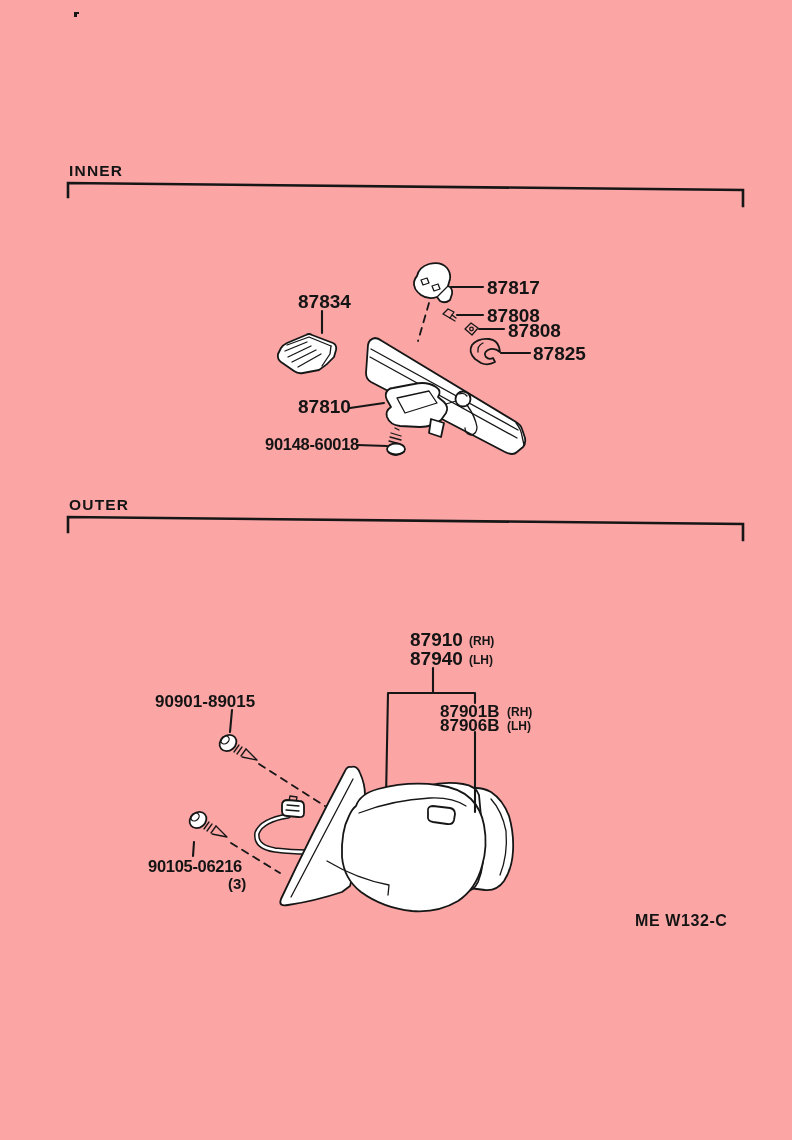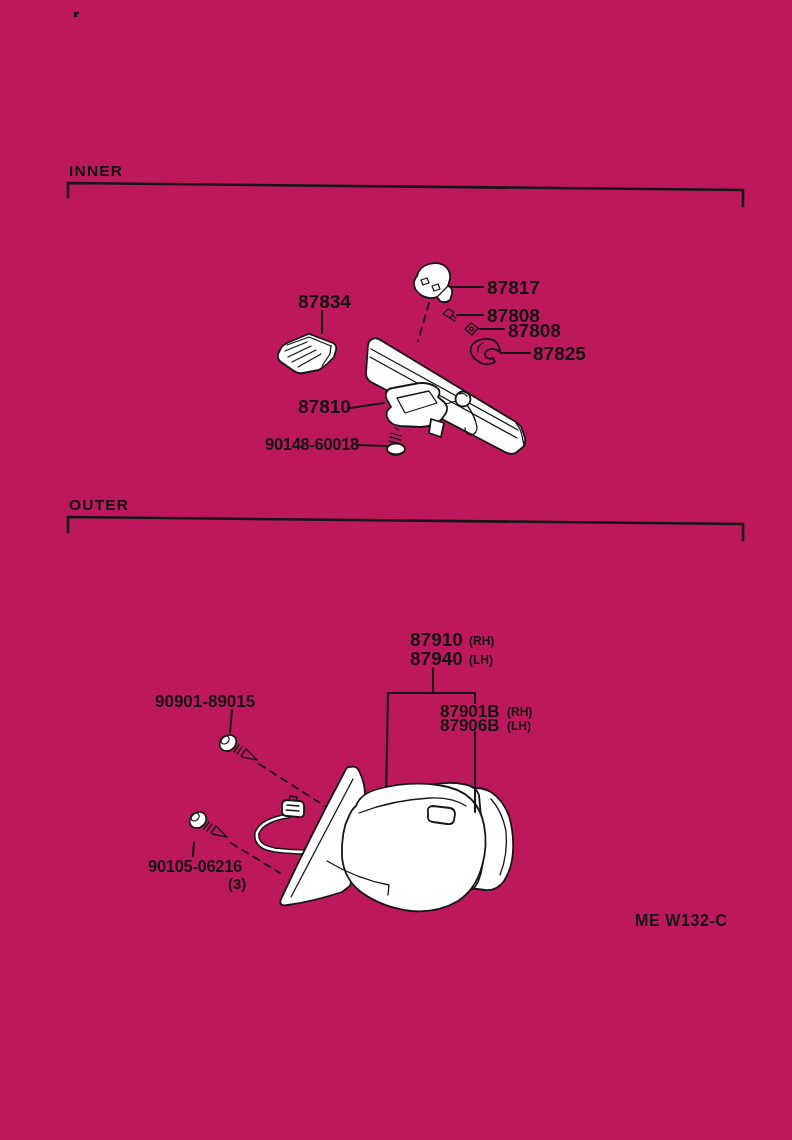--- a/index.html
+++ b/index.html
@@ -1,17 +1,17 @@
 <!DOCTYPE html>
 <html><head>
 <meta charset="utf-8">
 <style>
   html,body{margin:0;padding:0;background:#fff;}
   .page{
-    position:relative;width:792px;height:1140px;background:#be185d;
+    position:relative;width:792px;height:1140px;background:#fca5a5;
     font-family:"Liberation Sans",sans-serif;overflow:hidden;
   }
   svg{position:absolute;left:0;top:0;}
   
   .ln{stroke:#161616;stroke-width:1.8;fill:none;stroke-linecap:round;stroke-linejoin:round;}
   .lnw{stroke:#161616;stroke-width:1.8;fill:#ffffff;stroke-linecap:round;stroke-linejoin:round;}
   .thin{stroke-width:1.3;}
   .leader{stroke:#161616;stroke-width:2.1;fill:none;stroke-linecap:round;}
   .rule{stroke:#161616;stroke-width:2.6;fill:none;stroke-linecap:square;stroke-linejoin:miter;}
   .dash{stroke:#161616;stroke-width:1.8;fill:none;stroke-dasharray:7,6;stroke-linecap:round;}

